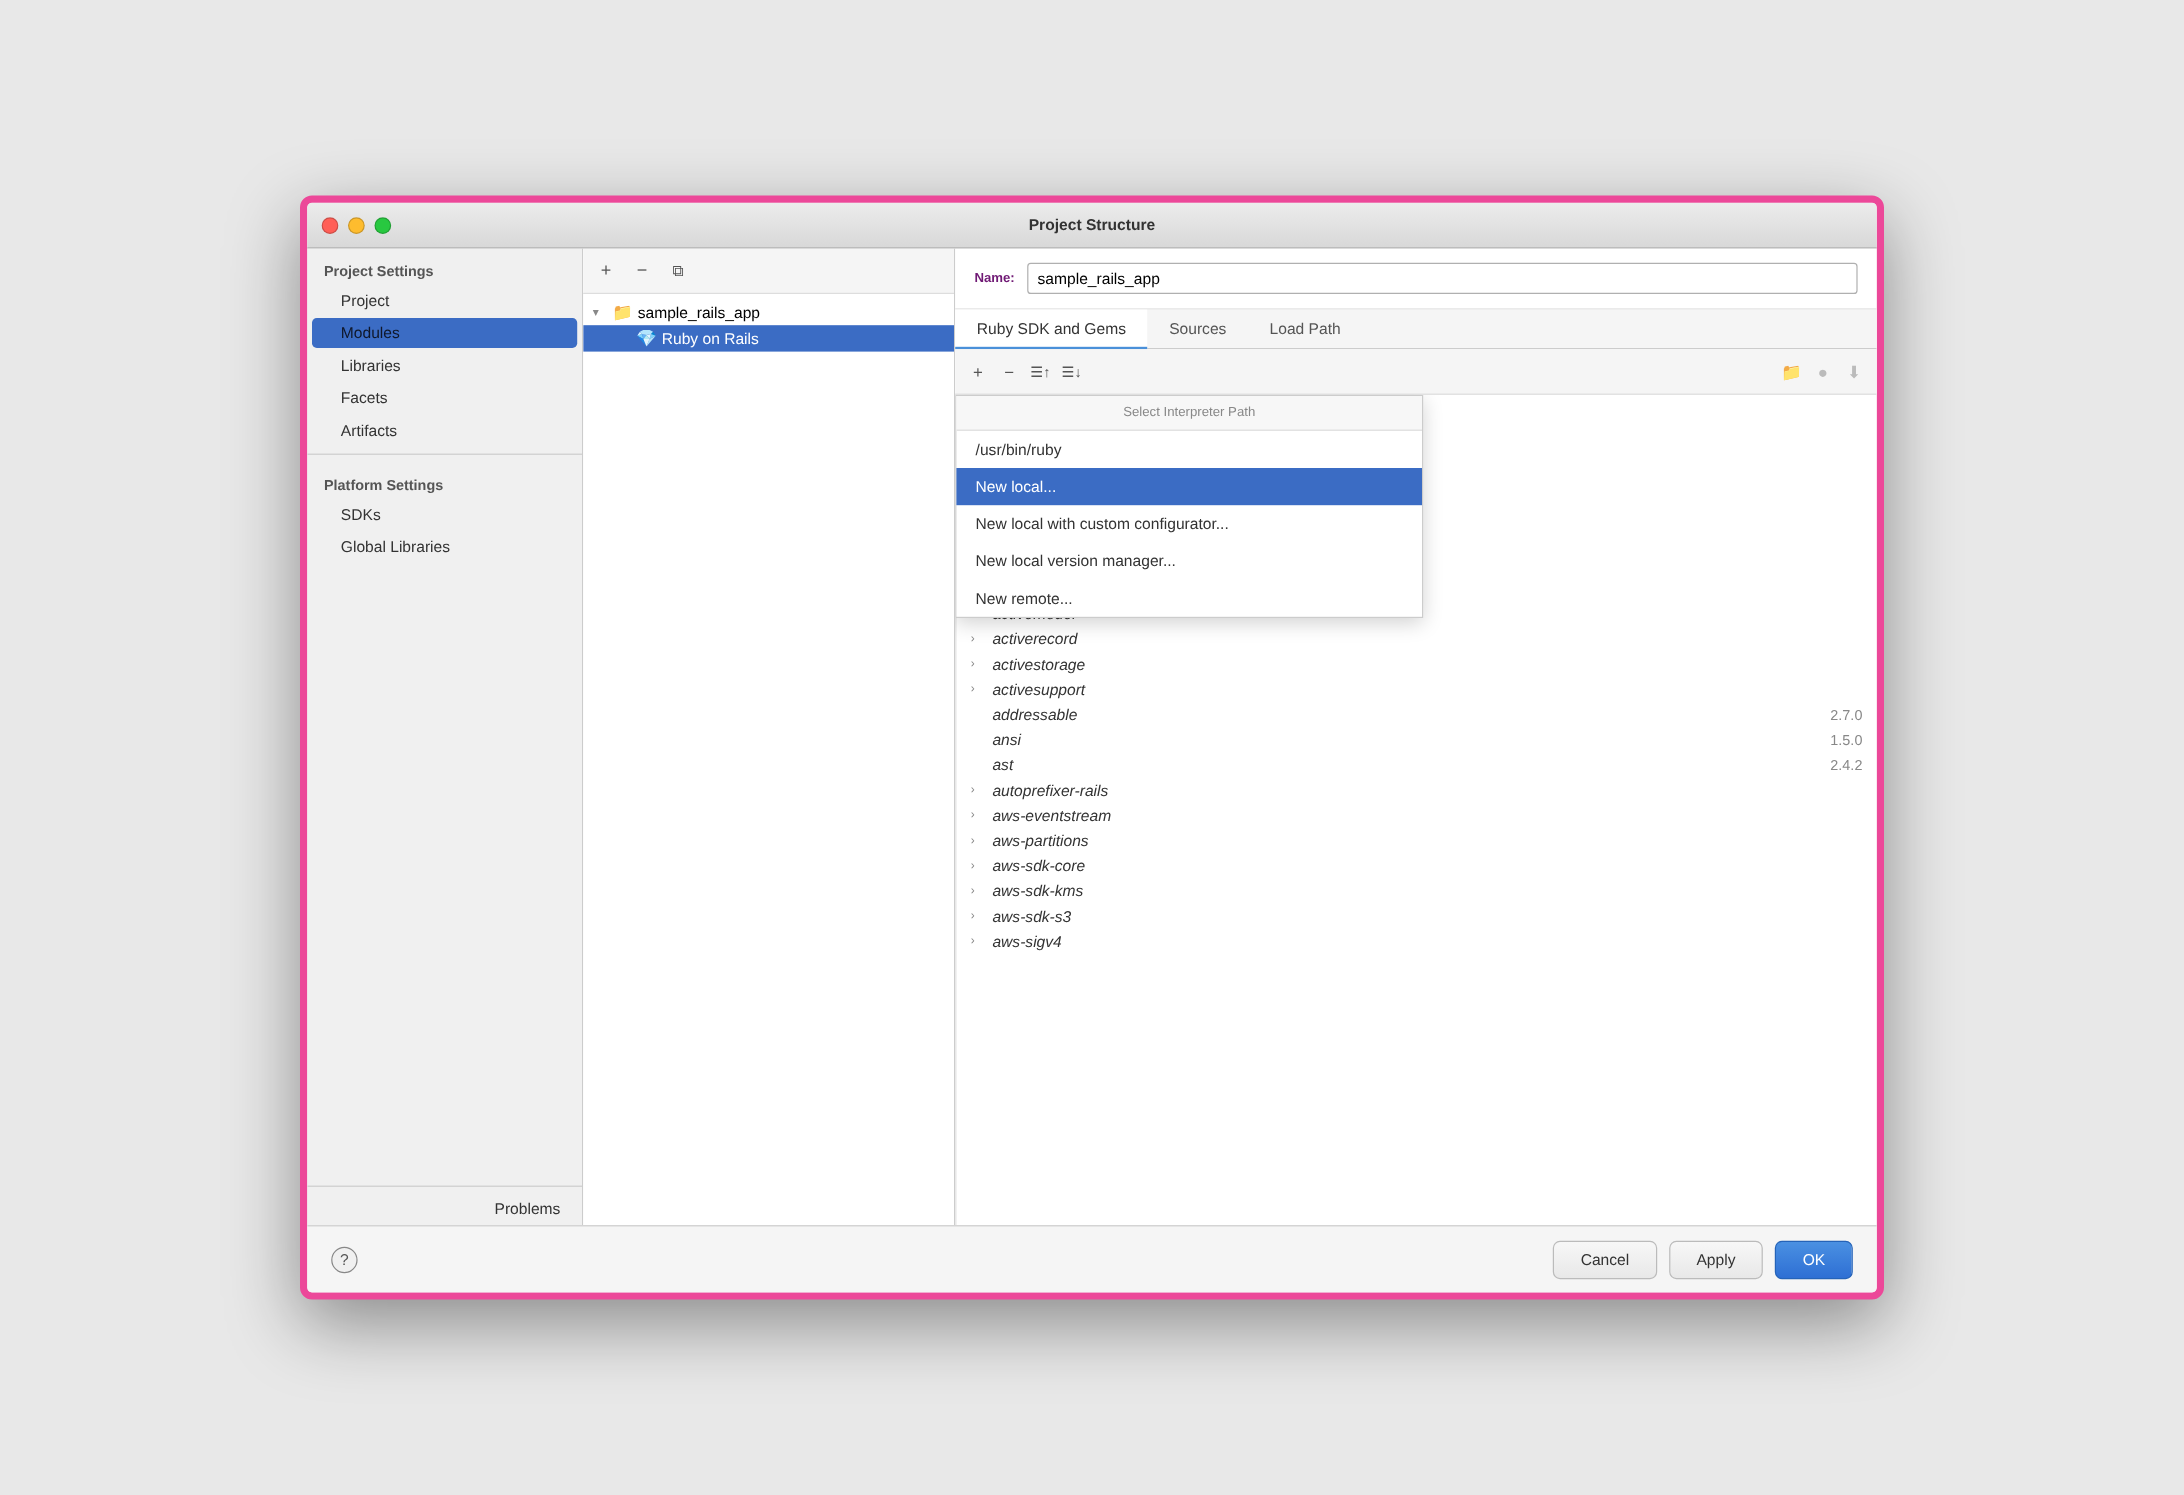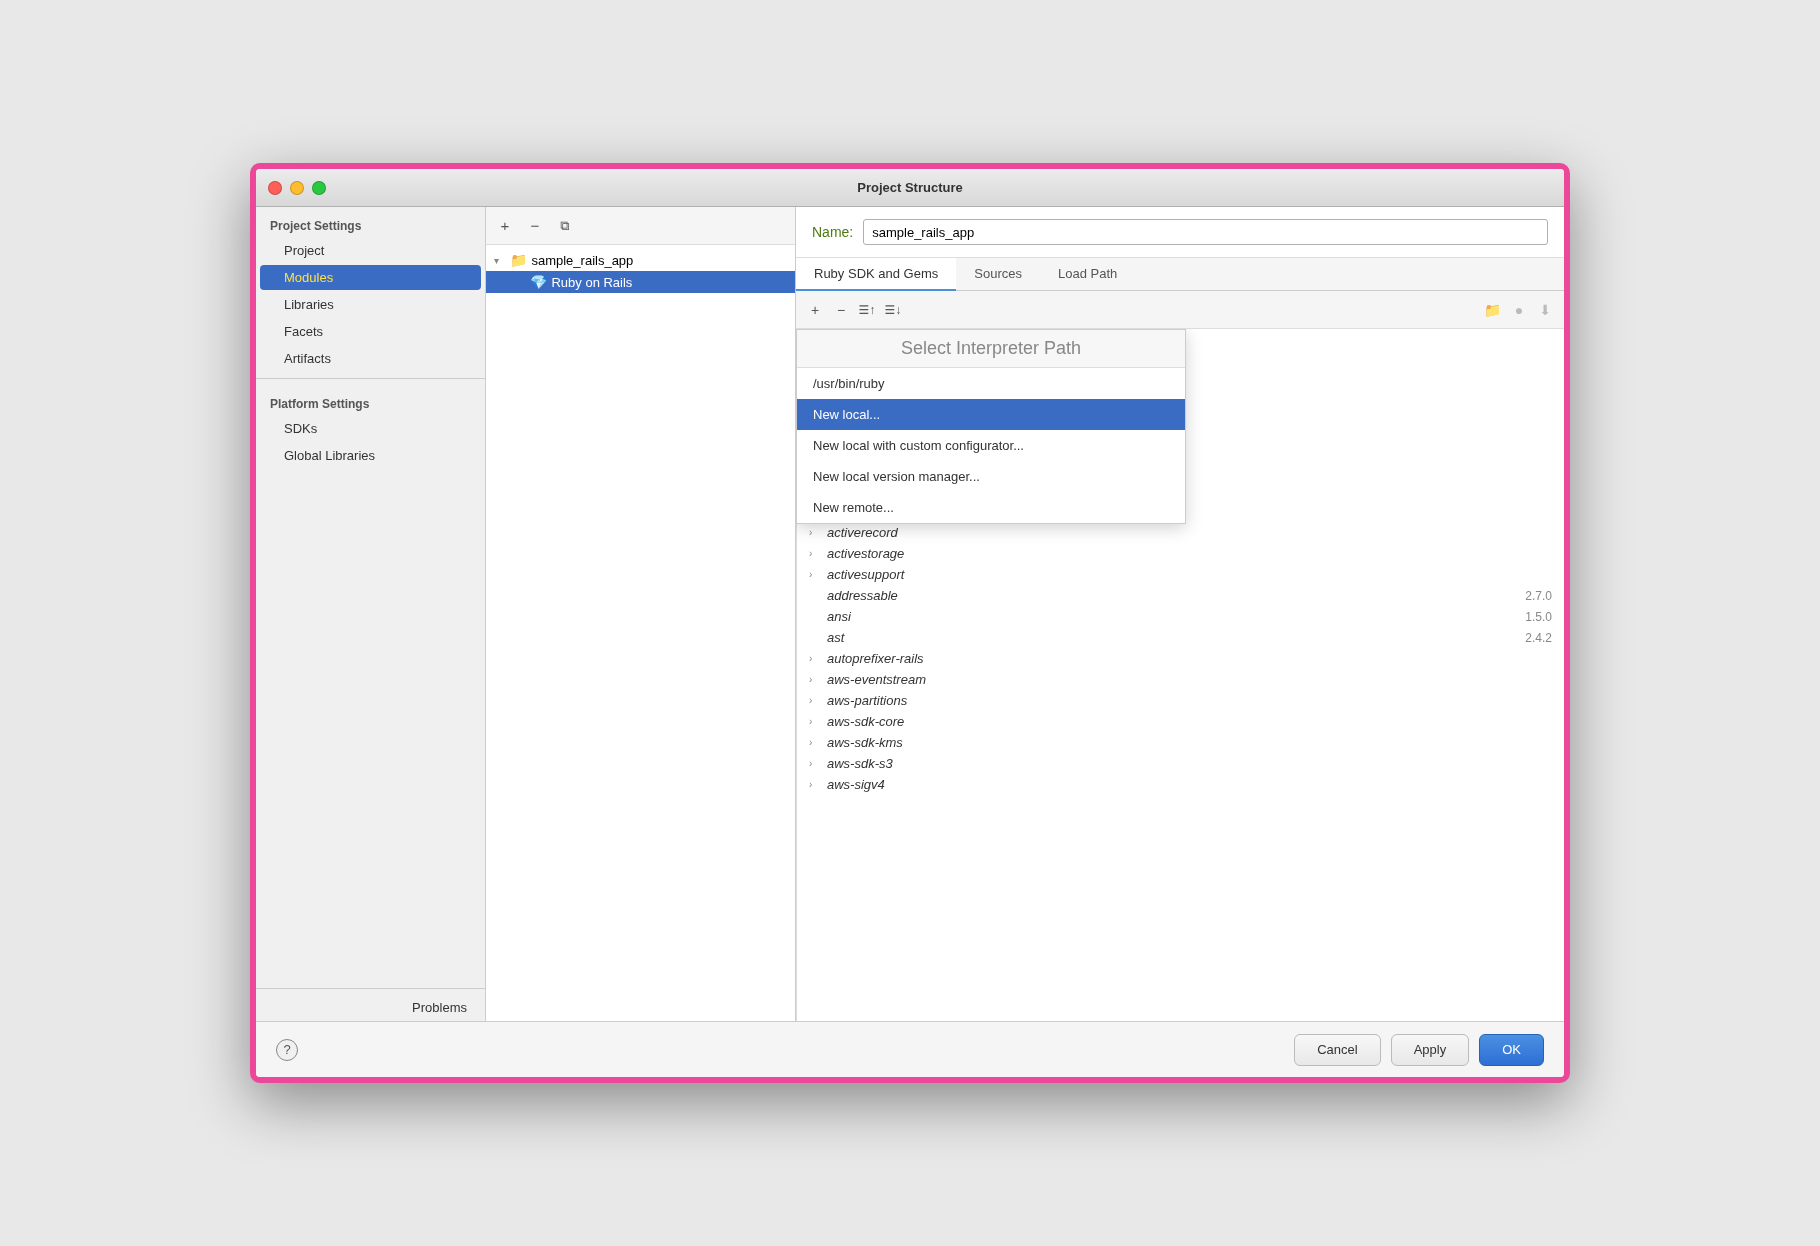--- a/index.html
+++ b/index.html
@@ -76,21 +76,21 @@
     .sidebar-item {
       padding: 5px 14px 5px 24px;
       cursor: pointer;
       color: #333;
       font-size: 13px;
       border-radius: 4px;
       margin: 1px 4px;
     }
     .sidebar-item.active {
       background: #3b6cc4;
-      color: #fde047;
+      color: #0f172a;
       border-radius: 4px;
     }
     .sidebar-divider {
       height: 1px;
       background: #ccc;
       margin: 6px 0;
     }
     
     .tree-panel {
       width: 310px;
@@ -146,23 +146,23 @@
     }
     .name-bar {
       display: flex;
       align-items: center;
       padding: 12px 16px;
       gap: 10px;
       border-bottom: 1px solid #ddd;
       flex-shrink: 0;
     }
     .name-label {
-      font-size: 14px;
-      color: #4d7c0f;
-      font-weight: 400;
+      font-size: 11px;
+      color: #701a75;
+      font-weight: 700;
     }
     .name-input {
       flex: 1;
       height: 26px;
       border: 1px solid #b0b0b0;
       border-radius: 3px;
       padding: 0 8px;
       font-size: 13px;
       outline: none;
       background: #fff;
@@ -223,21 +223,21 @@
       left: 0;
       top: 0;
       width: 390px;
       background: #fff;
       border: 1px solid #ccc;
       box-shadow: 0 4px 16px rgba(0,0,0,0.18);
       z-index: 100;
     }
     .dropdown-header {
       padding: 8px 16px;
-      font-size: 18px;
+      font-size: 11px;
       color: #888;
       background: #f7f7f7;
       border-bottom: 1px solid #ddd;
       text-align: center;
     }
     .dropdown-item {
       padding: 8px 16px;
       font-size: 13px;
       cursor: pointer;
       color: #333;

